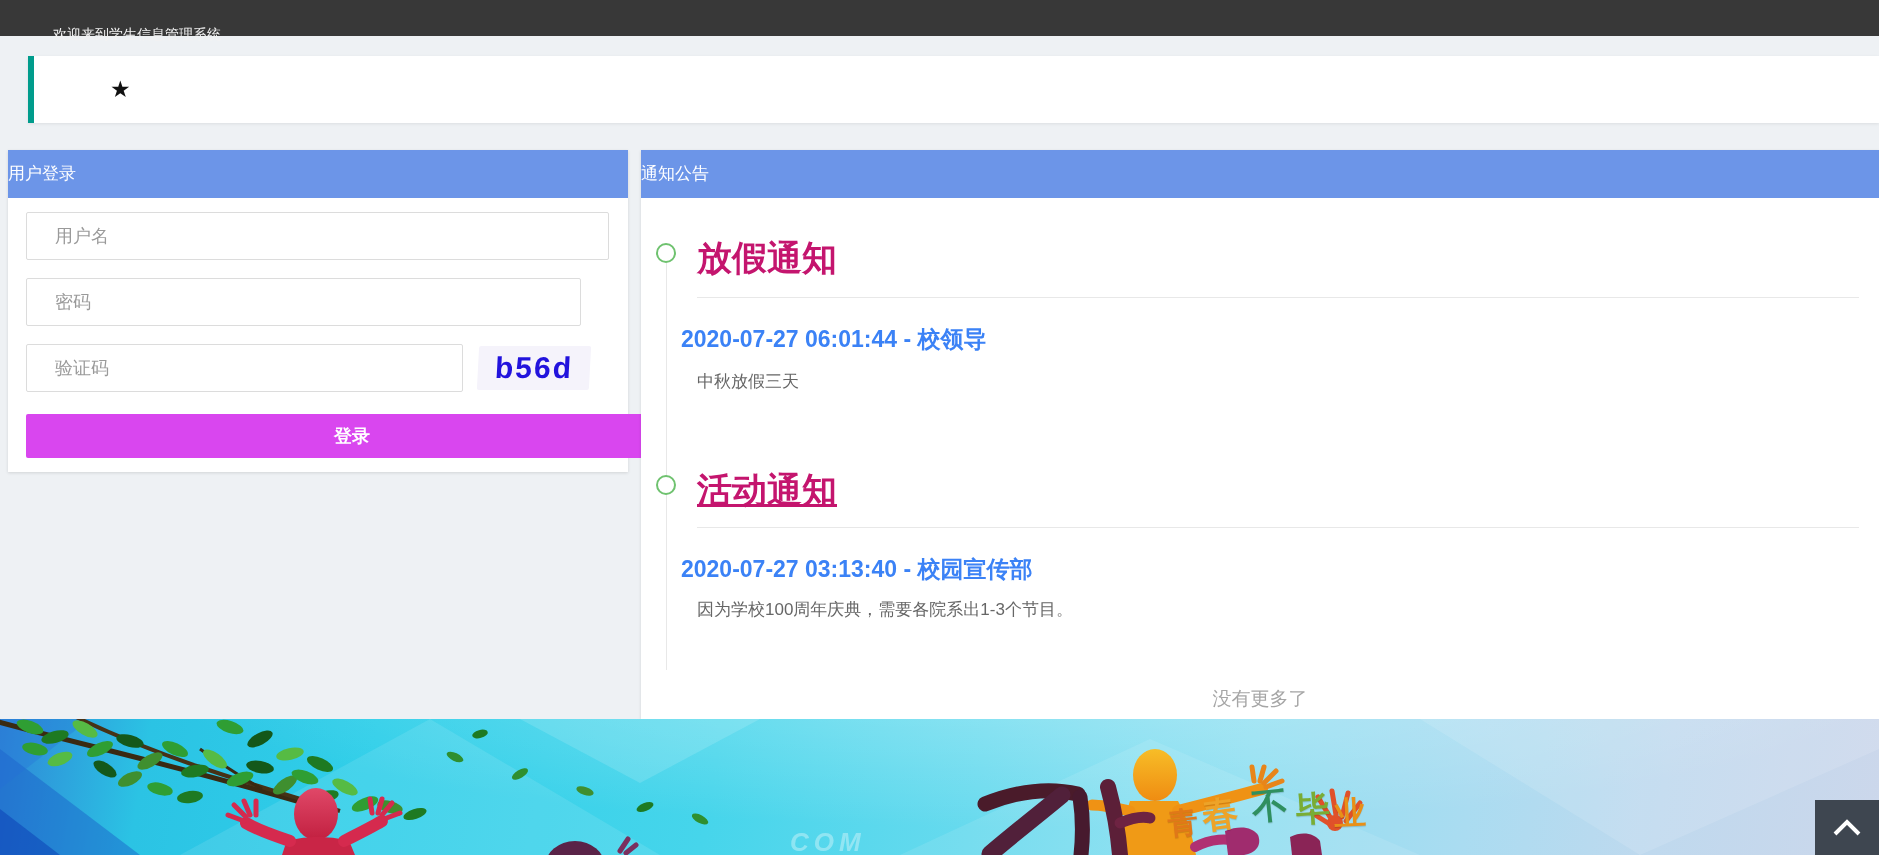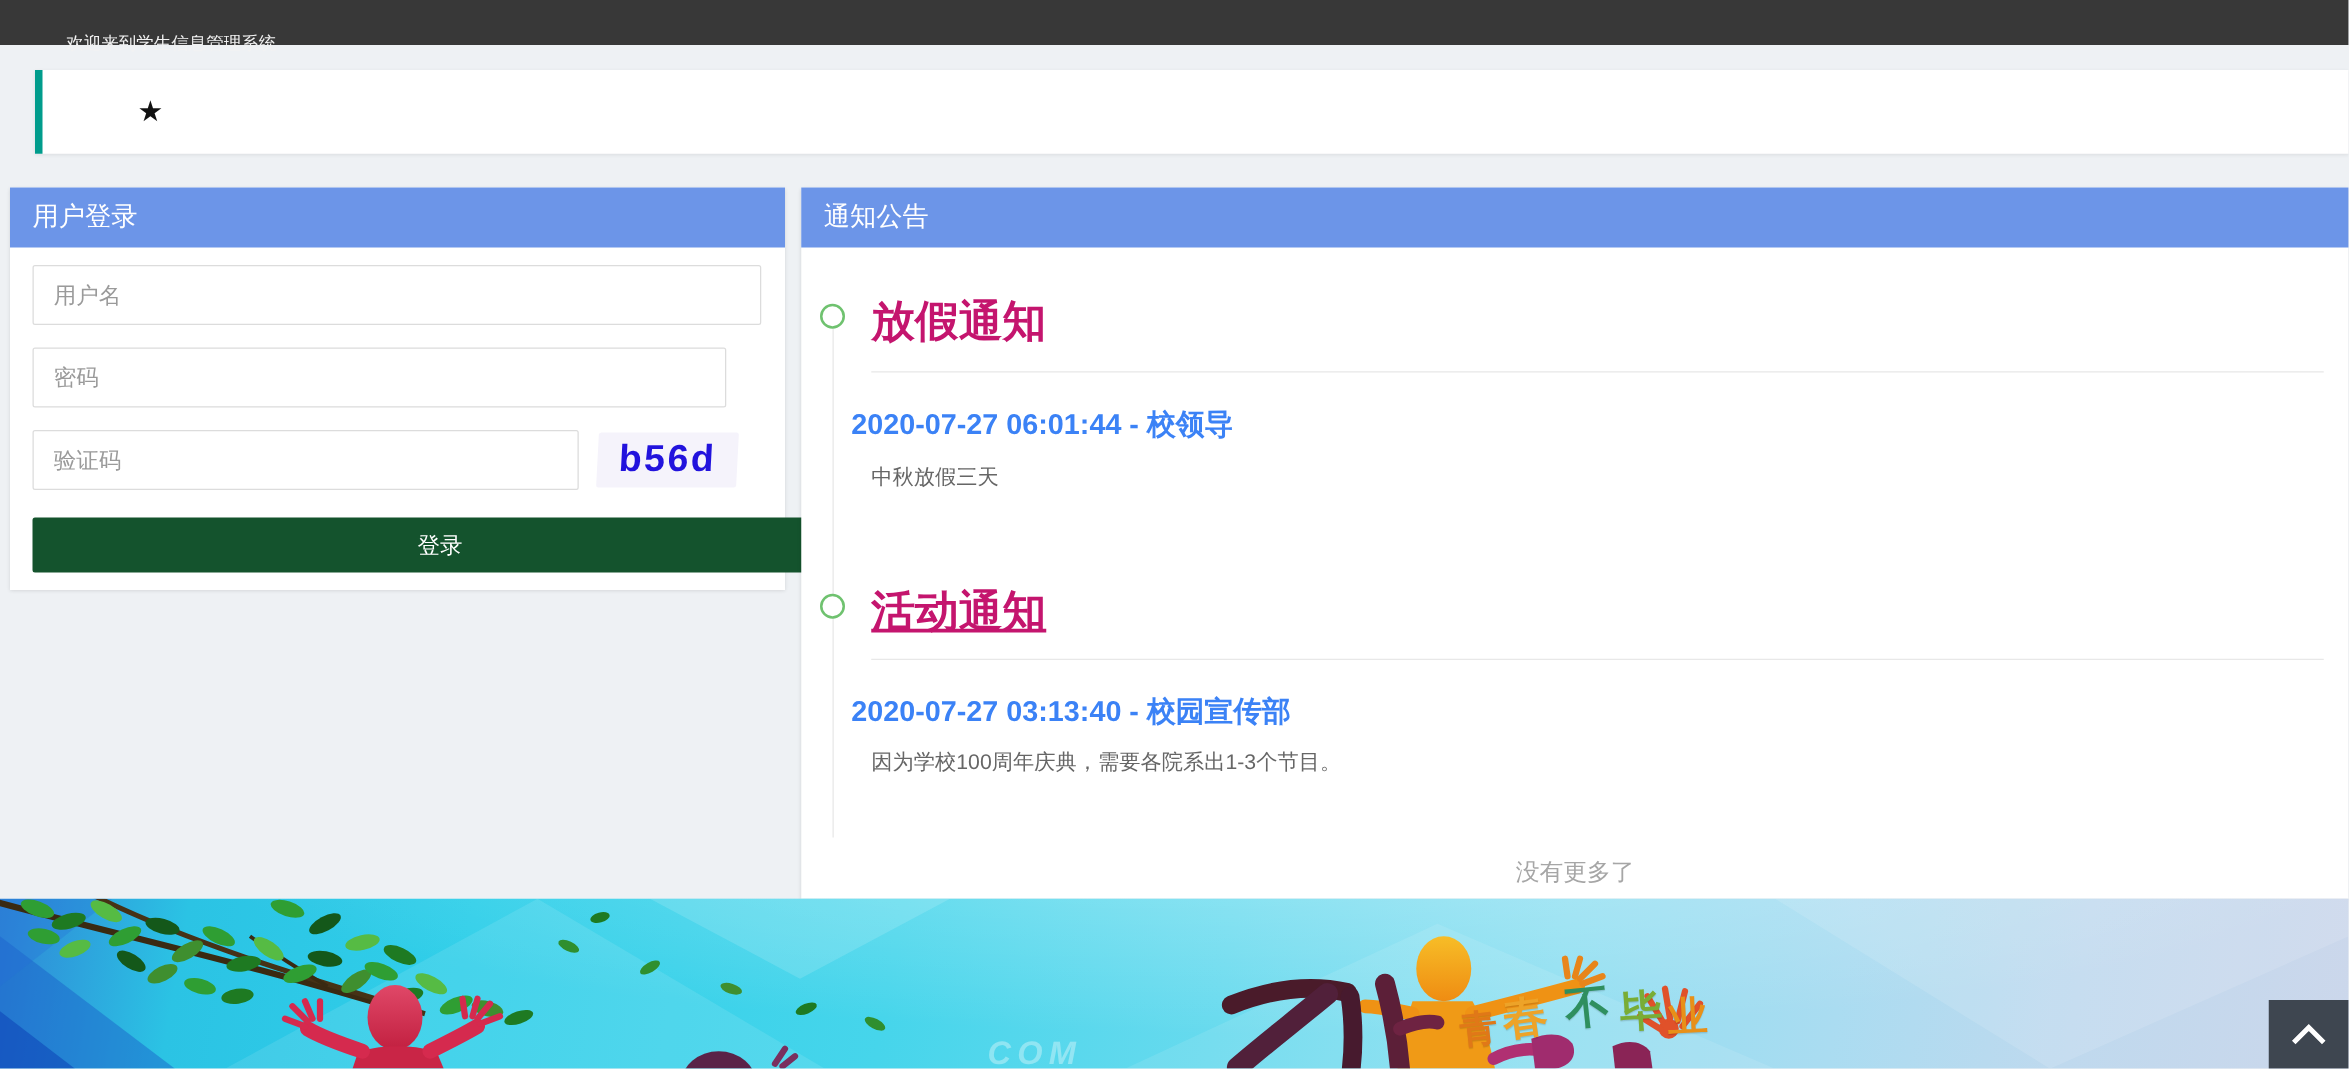--- a/index.html
+++ b/index.html
@@ -12,38 +12,38 @@
   .navbar-title { position: absolute; left: 53px; top: 0; line-height: 36px; font-size: 14px; color: #f2f2f2; cursor: pointer; margin-top: 16px; }
 
   
   .date-bar { position: absolute; left: 28px; right: 0; top: 56px; height: 67px; background: #ffffff;
               border-left: 6px solid #009c8c; box-shadow: 0 1px 3px rgba(0,0,0,0.08); }
   .star { position: absolute; left: 76px; top: 0; line-height: 67px; font-size: 23px; color: #111; }
   .date-text { position: absolute; left: 148px; top: 0; line-height: 67px; font-size: 20px; color: #222; }
 
   
   .panel-header { position: absolute; left: 0; top: 0; width: 100%; height: 48px; background: #6c95e8;
-                  color: #fff; font-size: 21px; line-height: 48px; padding-left: 18px; }
+                  color: #fff; font-size: 17px; line-height: 48px; }
 
   
   .login-card { position: absolute; left: 8px; top: 150px; width: 620px; height: 322px; background: #fff;
                 box-shadow: 0 1px 3px rgba(0,0,0,0.12); }
   .field { position: absolute; left: 18px; height: 48px; border: 1px solid #dcdcdc; border-radius: 2px;
-           font-size: 18px; padding: 0 16px; color: #333; outline: none; background: #fff;
+           font-size: 18px; padding: 0 28px; color: #333; outline: none; background: #fff;
            font-family: "Liberation Sans", "DejaVu Sans", sans-serif; }
   .field::placeholder { color: #9a9a9a; opacity: 1; }
   .field-user { top: 62px;  width: 583px; }
   .field-pass { top: 128px; width: 555px; }
   .field-captcha { top: 194px; width: 437px; }
   .captcha-code { position: absolute; left: 470px; top: 196px; width: 112px; height: 44px; line-height: 44px;
                   text-align: center; background: #f5f3fb; color: #2213dd; font-weight: 800; font-size: 30px;
                   letter-spacing: 2px; transform: skewX(-3deg); cursor: pointer; border-radius: 2px; }
-  .login-btn { position: absolute; left: 18px; top: 264px; width: 652px; height: 44px; background: #14532d;
+  .login-btn { position: absolute; left: 18px; top: 264px; width: 652px; height: 44px; background: #d946ef;
                border: none; border-radius: 2px; color: #fff; font-size: 18px; cursor: pointer;
-               font-family: "Liberation Sans", "DejaVu Sans", sans-serif; }
+               font-family: "Liberation Sans", "DejaVu Sans", sans-serif; font-weight: bold; }
 
   
   .notice-card { position: absolute; left: 641px; top: 150px; right: 0; height: 569px; background: #fff;
                  box-shadow: 0 1px 3px rgba(0,0,0,0.12); }
   .tl-line { position: absolute; left: 25px; top: 113px; height: 407px; width: 1px; background: #e8e8e8; }
   .tl-dot { position: absolute; left: 15px; width: 20px; height: 20px; border: 2px solid #6fc26f;
             border-radius: 50%; background: #fff; }
   .dot-1 { top: 93px; }
   .dot-2 { top: 325px; }
   .notice-title { position: absolute; left: 56px; font-size: 35px; line-height: 44px; font-weight: 700;

